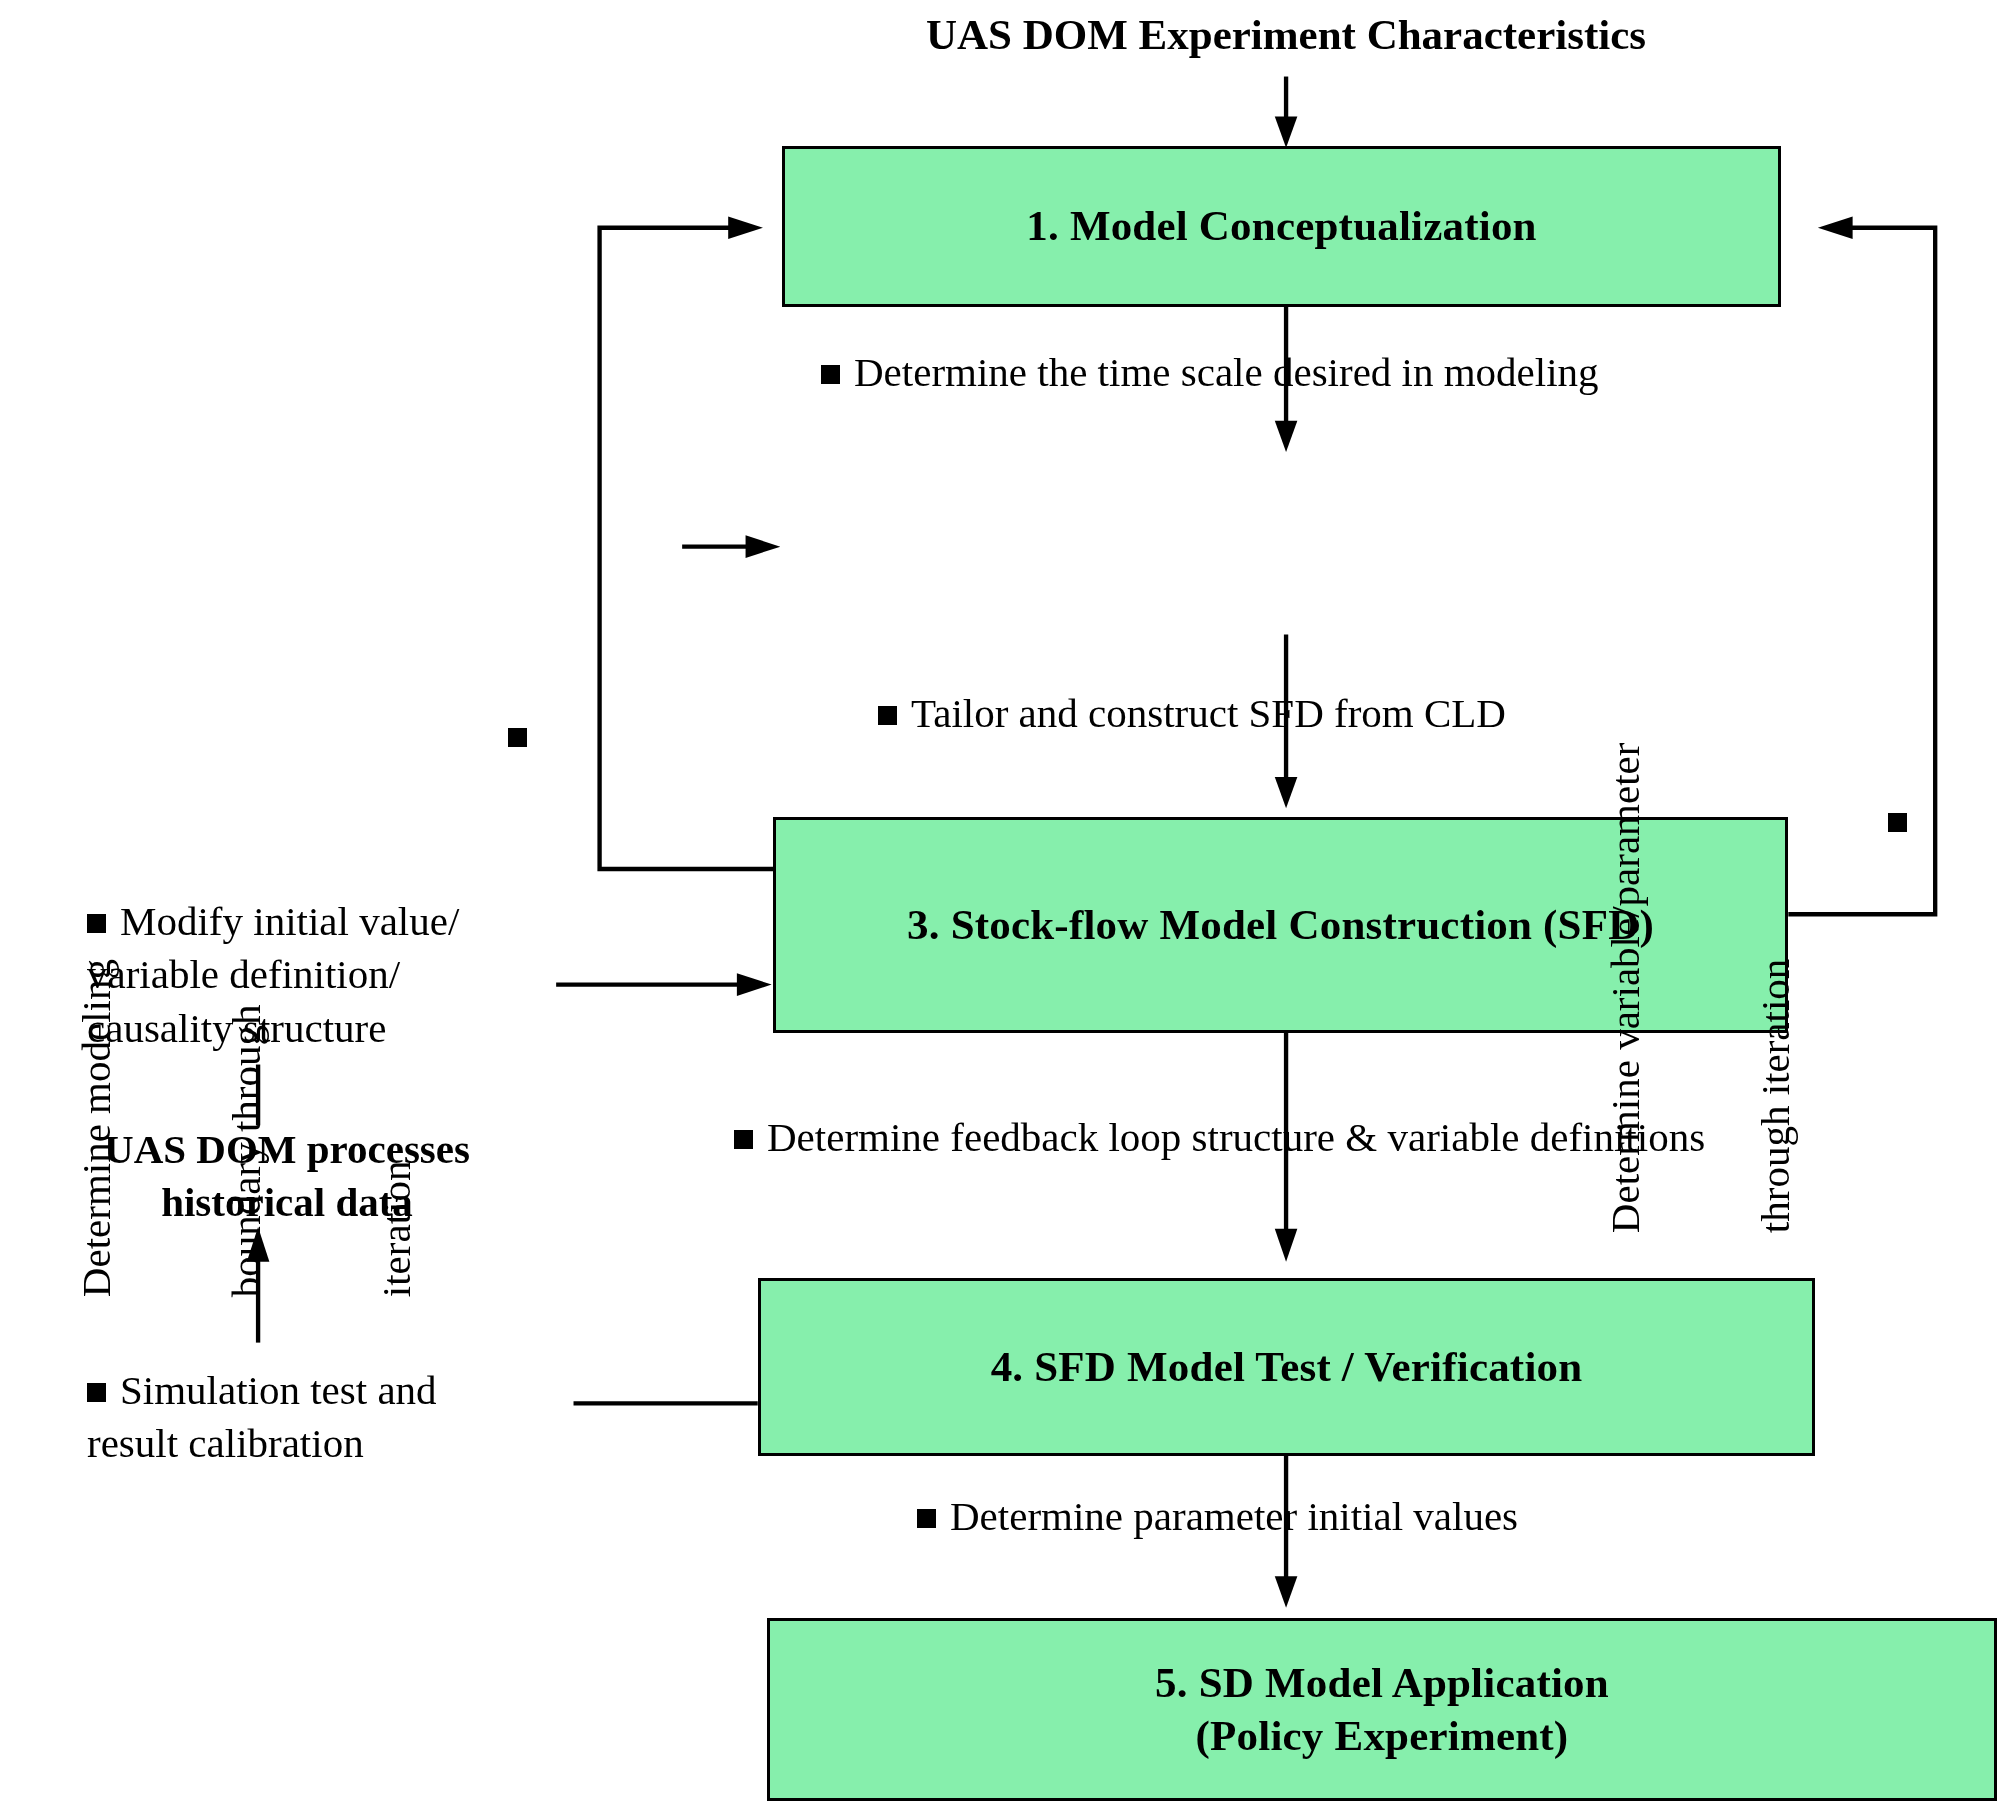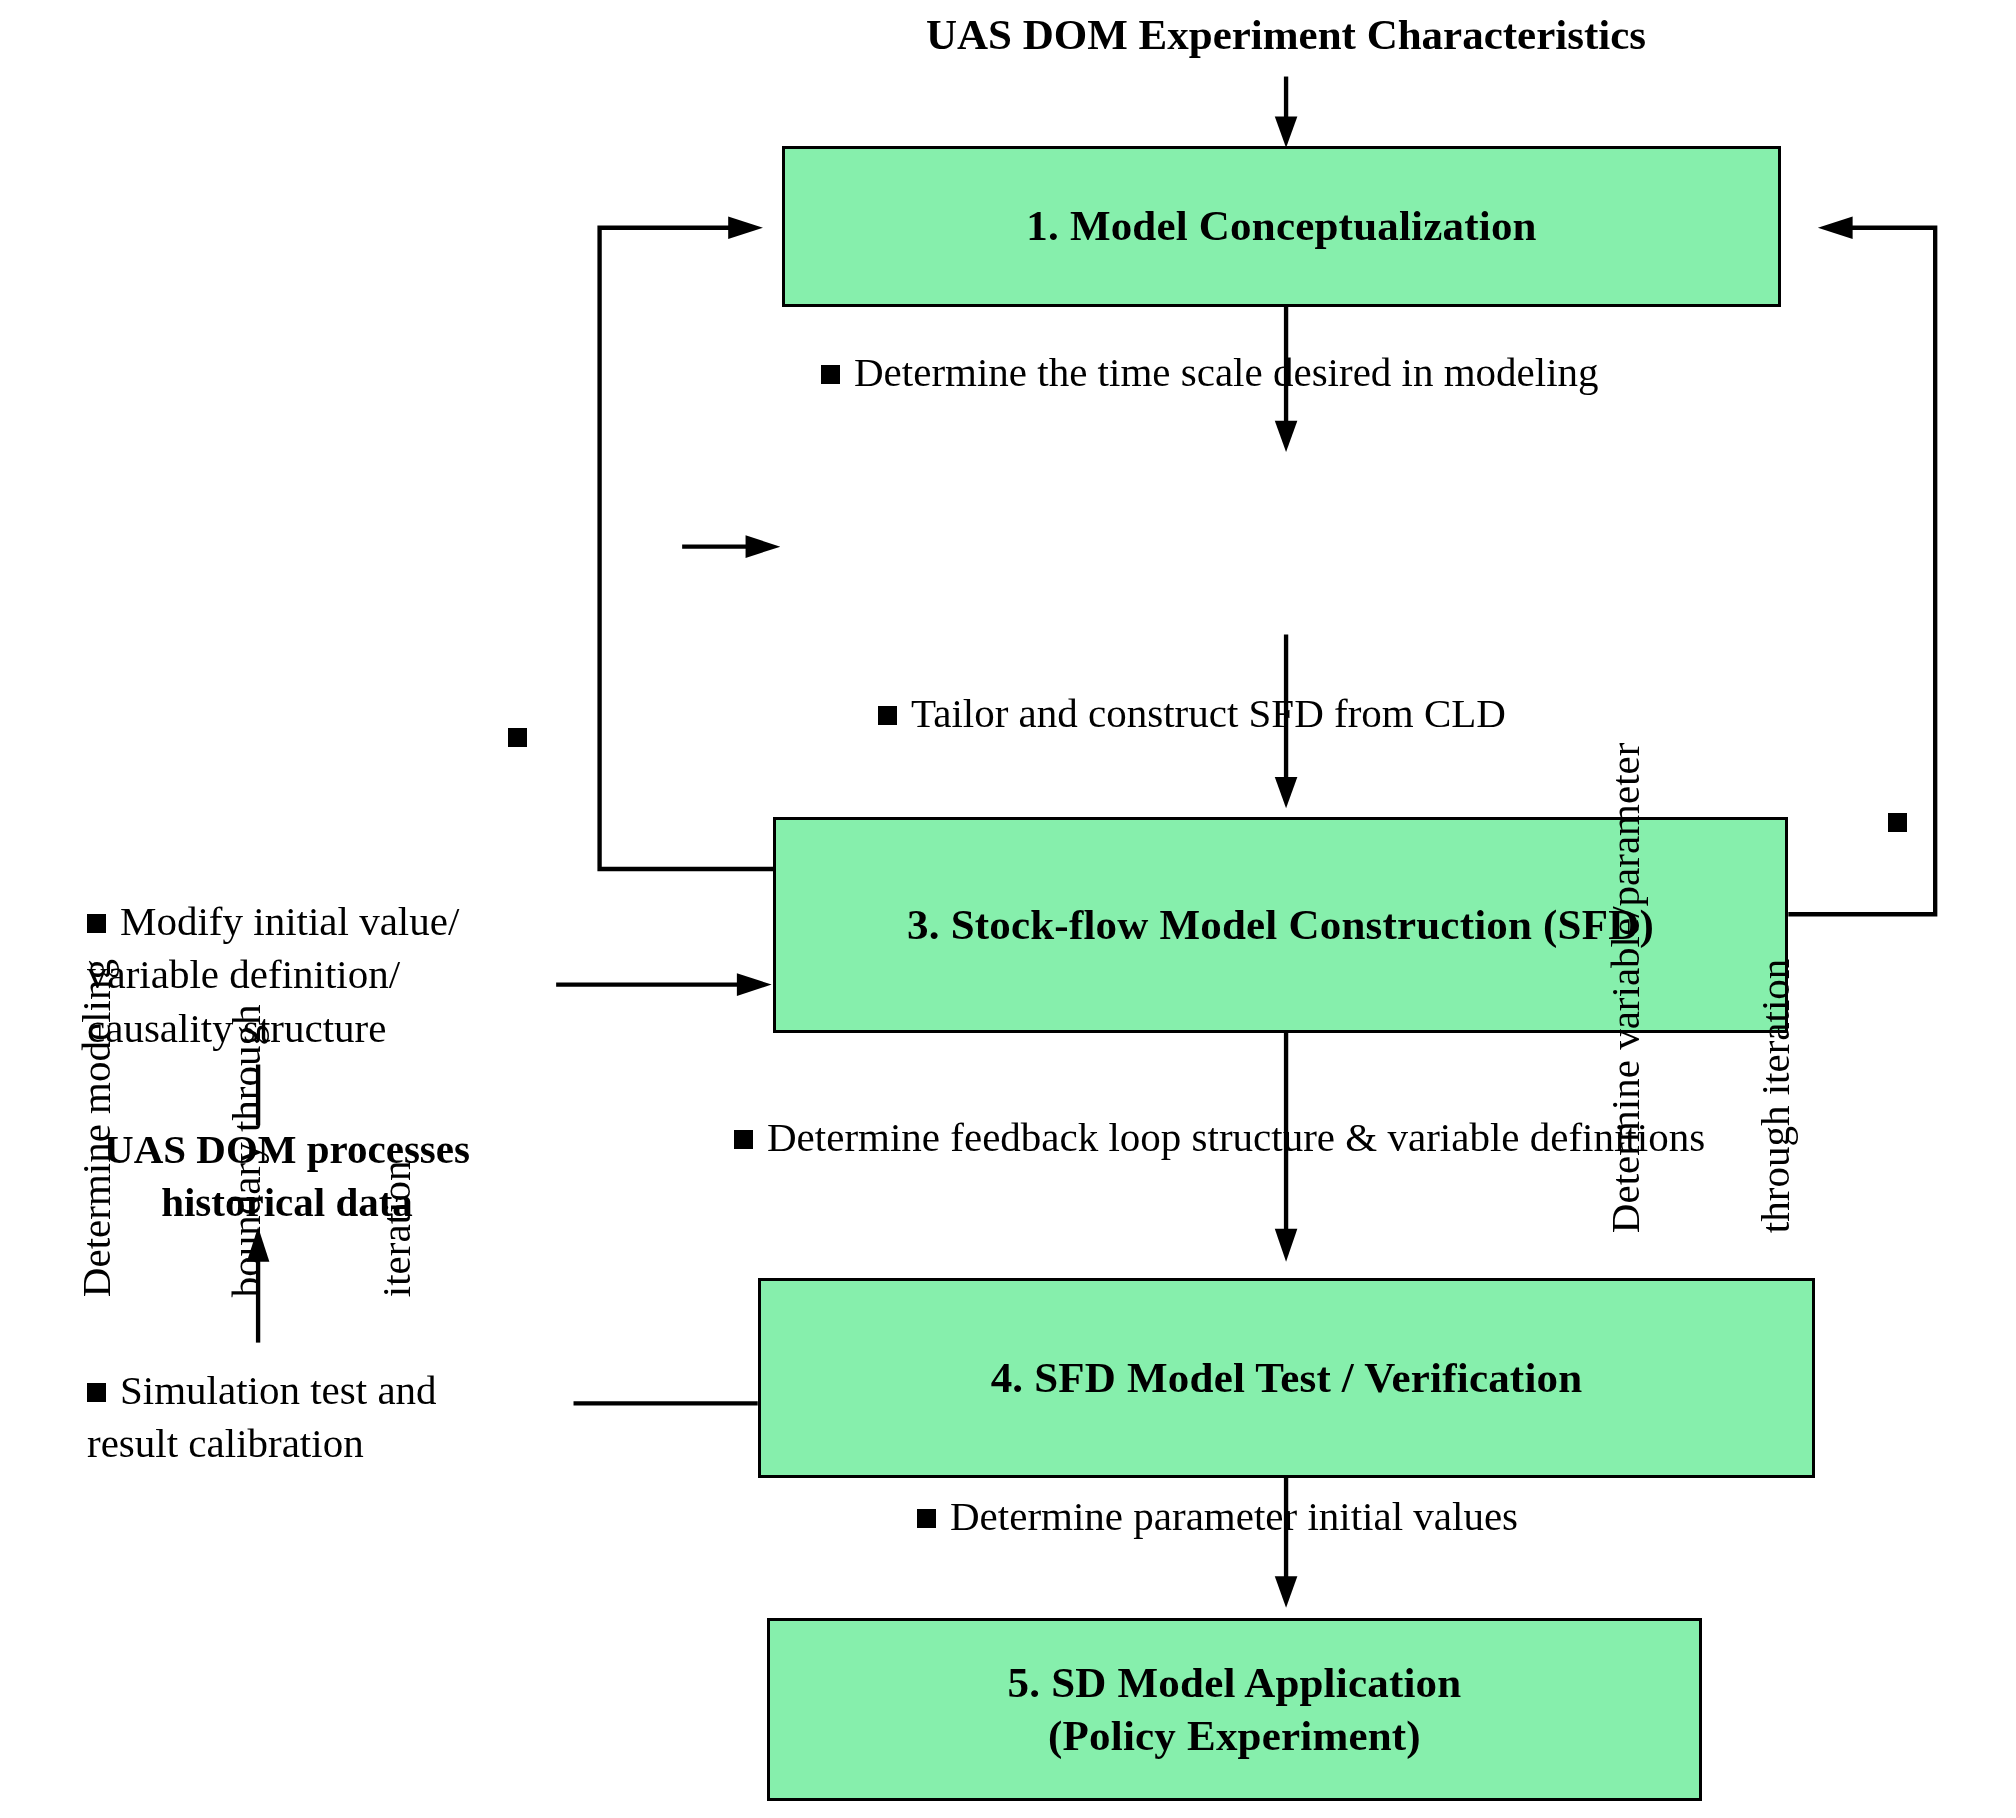--- a/index.html
+++ b/index.html
@@ -138,25 +138,25 @@
 
   <div class="node-box" style="left:782px;top:146px;width:999px;height:161px;">
     <span class="node-label">1. Model Conceptualization</span>
   </div>
 
 
   <div class="node-box" style="left:773px;top:817px;width:1015px;height:216px;">
     <span class="node-label">3. Stock-flow Model Construction (SFD)</span>
   </div>
 
-  <div class="node-box" style="left:758px;top:1278px;width:1057px;height:200px;">
+  <div class="node-box" style="left:758px;top:1278px;width:1057px;height:178px;">
     <span class="node-label">4. SFD Model Test / Verification</span>
   </div>
 
-  <div class="node-box" style="left:767px;top:1618px;width:935px;height:183px;">
+  <div class="node-box" style="left:767px;top:1618px;width:1230px;height:183px;">
     <span class="node-label">
       <span>5. SD Model Application</span><br>
       <span>(Policy Experiment)</span>
     </span>
   </div>
 
   <div class="ann" style="left:821px;top:346px;">
     <span class="bullet"></span><span>Determine the time scale desired in modeling</span>
   </div>
 

